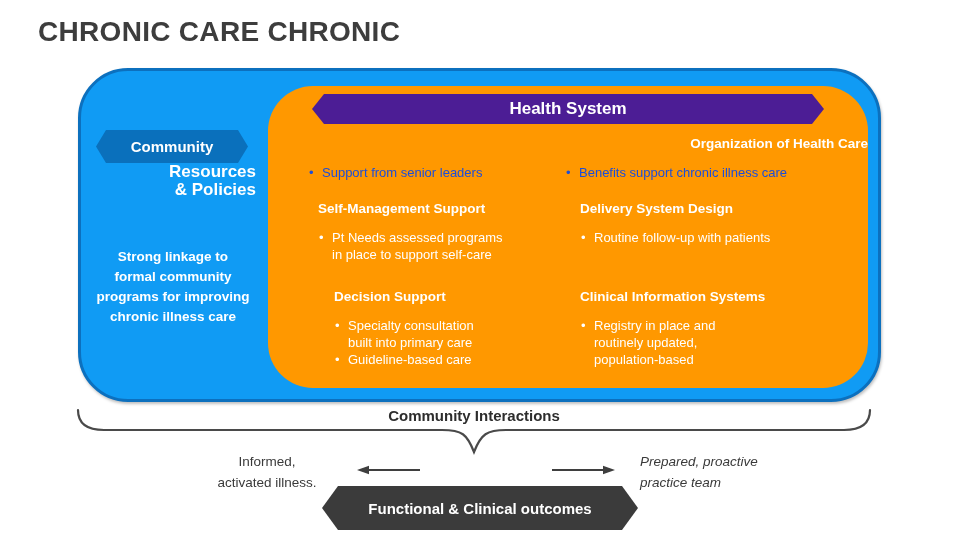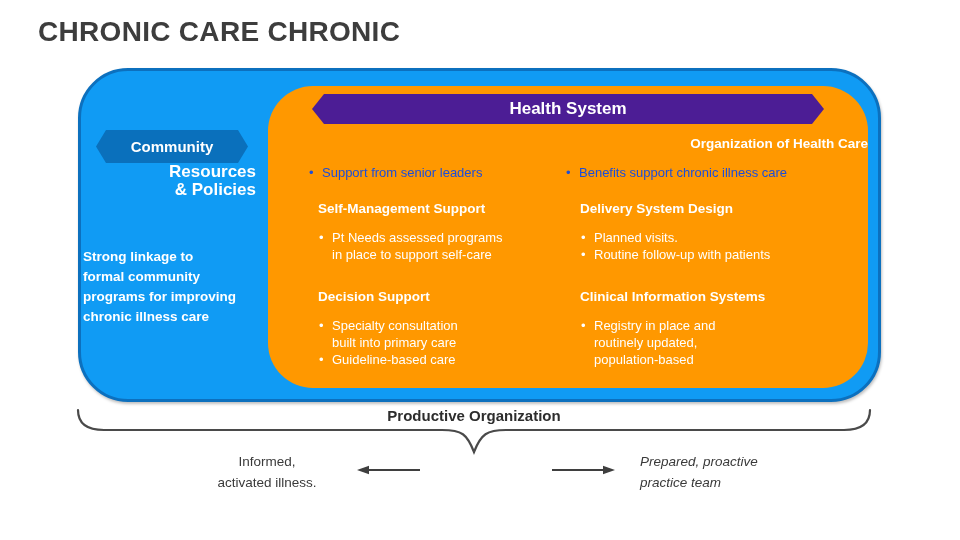--- a/index.html
+++ b/index.html
@@ -26,21 +26,21 @@
     position:absolute; left:96px; top:130px; width:152px; height:33px;
     background:#0a70bc; font-size:15px;
     clip-path:polygon(10px 0, calc(100% - 10px) 0, 100% 50%, calc(100% - 10px) 100%, 10px 100%, 0 50%);
     text-align:right;
   }
   .community-subtitle {
     position:absolute; left:88px; top:163px; width:168px; text-align:right;
     color:#fff; font-weight:bold; font-size:17px; line-height:18px; white-space:pre-line;
   }
   .community-desc {
-    position:absolute; left:83px; top:247px; width:180px; text-align:left;
+    position:absolute; left:83px; top:247px; width:180px; text-align:center;
     color:#fff; font-weight:bold; font-size:13.5px; line-height:20px; white-space:pre-line;
   }
   .hs-banner {
     position:absolute; left:312px; top:94px; width:512px; height:30px;
     background:#4c1d95; font-size:17px;
     clip-path:polygon(12px 0, calc(100% - 12px) 0, 100% 50%, calc(100% - 12px) 100%, 12px 100%, 0 50%);
   }
   .org-header {
     position:absolute; left:268px; top:136px; width:600px; text-align:right;
     color:#fff; font-weight:bold; font-size:13.5px;
@@ -52,21 +52,21 @@
   .section .sec-title { font-weight:bold; font-size:13.5px; margin-bottom:13px; }
   ul.bullets { list-style:none; }
   ul.bullets li {
     position:relative; padding-left:14px; font-size:13px; line-height:17px;
     white-space:pre-line; color:#fff;
   }
   ul.bullets li::before { content:"\2022"; position:absolute; left:1px; top:0; }
   .bullet-row-item { padding-left:14px; position:absolute; }
   .bullet-row-item::before { content:"\2022"; position:absolute; left:1px; top:0; }
   .sec-sms { left:318px; top:201px; }
-  .sec-ds  { left:318px; top:289px; }
+  .sec-ds  { left:334px; top:289px; }
   .sec-dsd { left:580px; top:201px; }
   .sec-cis { left:580px; top:289px; }
   .brace-svg { position:absolute; left:70px; top:405px; }
   .productive-label {
     position:absolute; left:274px; top:407px; width:400px; text-align:center;
     font-weight:bold; font-size:15px; color:#2d2d2d;
   }
   .note { position:absolute; font-size:13.5px; color:#3a3a3a; line-height:21px; white-space:pre-line; }
   .note-left { left:202px; top:451px; width:130px; text-align:center; }
   .note-right { left:640px; top:451px; width:140px; text-align:left;font-style:italic; }
@@ -121,48 +121,50 @@
     <ul class="bullets">
       <li>Specialty consultation
 built into primary care</li>
       <li>Guideline-based care</li>
     </ul>
   </div>
 
   <div class="section sec-dsd">
     <div class="sec-title">Delivery System Design</div>
     <ul class="bullets">
-      <li>Planned visits.</li>
       <li>Routine follow-up with patients</li>
     </ul>
   </div>
 
   <div class="section sec-cis">
     <div class="sec-title">Clinical Information Systems</div>
     <ul class="bullets">
       <li>Registry in place and
 routinely updated,
 population-based</li>
     </ul>
   </div>
 
   <svg class="brace-svg" width="820" height="58" viewBox="0 0 820 58">
     <path d="M8,5 C8,17 15,25 34,25 L372,25 C392,25 397,29 404,47 C411,29 417,25 436,25 L774,25 C793,25 800,17 800,5" fill="none" stroke="#4a4a4a" stroke-width="2.2" stroke-linecap="round"></path>
   </svg>
 
-  <div class="productive-label">Productive Organization</div>
+  <div class="productive-label">Community Interactions</div>
 
   <div class="note note-left">Informed,
 activated illness.</div>
   <div class="note note-right">Prepared, proactive
 practice team</div>
 
   <svg class="arrow-svg arrow-left-svg" width="68" height="14" viewBox="0 0 68 14">
     <path d="M65,7 L12,7" stroke="#3f3f3f" stroke-width="1.8" fill="none"></path>
     <path d="M2,7 L14,2.8 L14,11.2 Z" fill="#3f3f3f"></path>
   </svg>
   <svg class="arrow-svg arrow-right-svg" width="68" height="14" viewBox="0 0 68 14">
     <path d="M3,7 L56,7" stroke="#3f3f3f" stroke-width="1.8" fill="none"></path>
     <path d="M66,7 L54,2.8 L54,11.2 Z" fill="#3f3f3f"></path>
   </svg>
 
+  <div class="hex outcome-banner">
+    <span>Functional &amp; Clinical outcomes</span>
+  </div>
 
 </div>
 
 </body></html>

